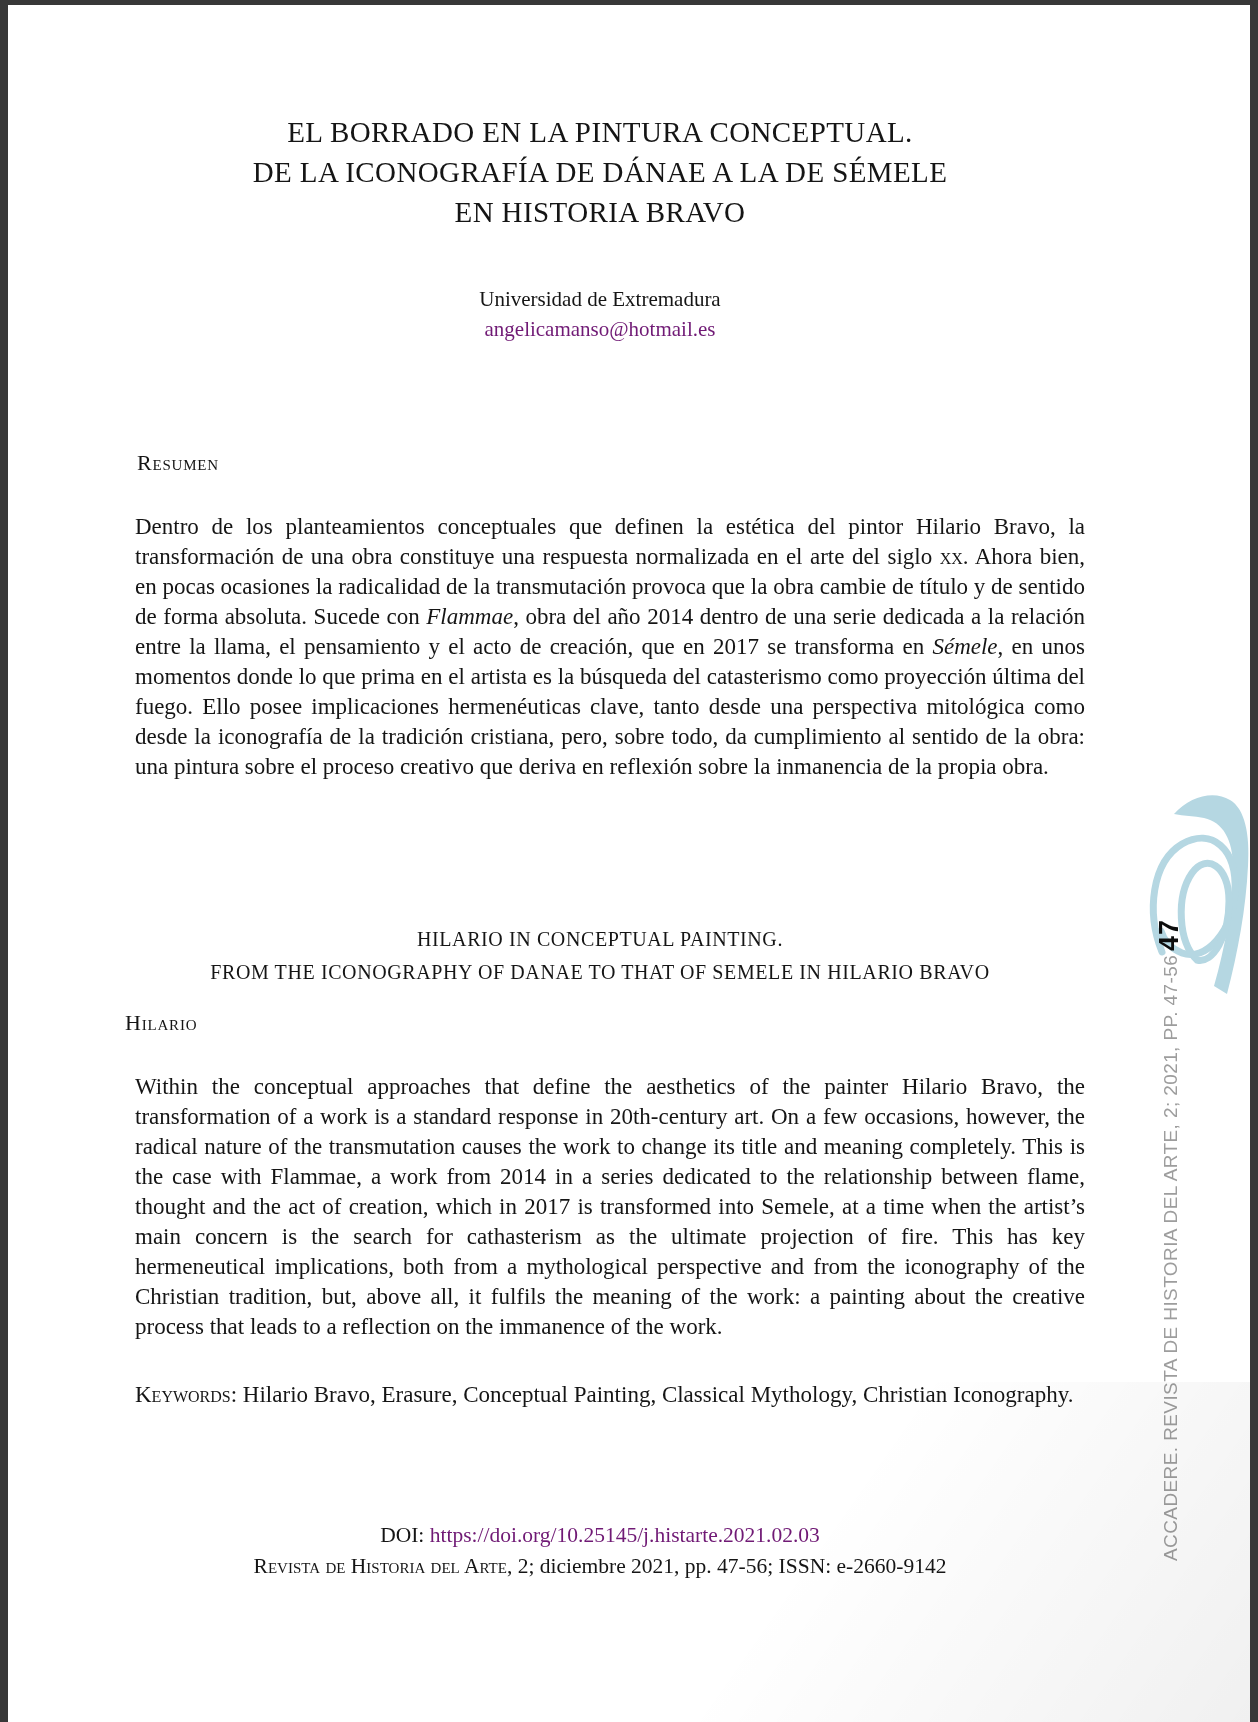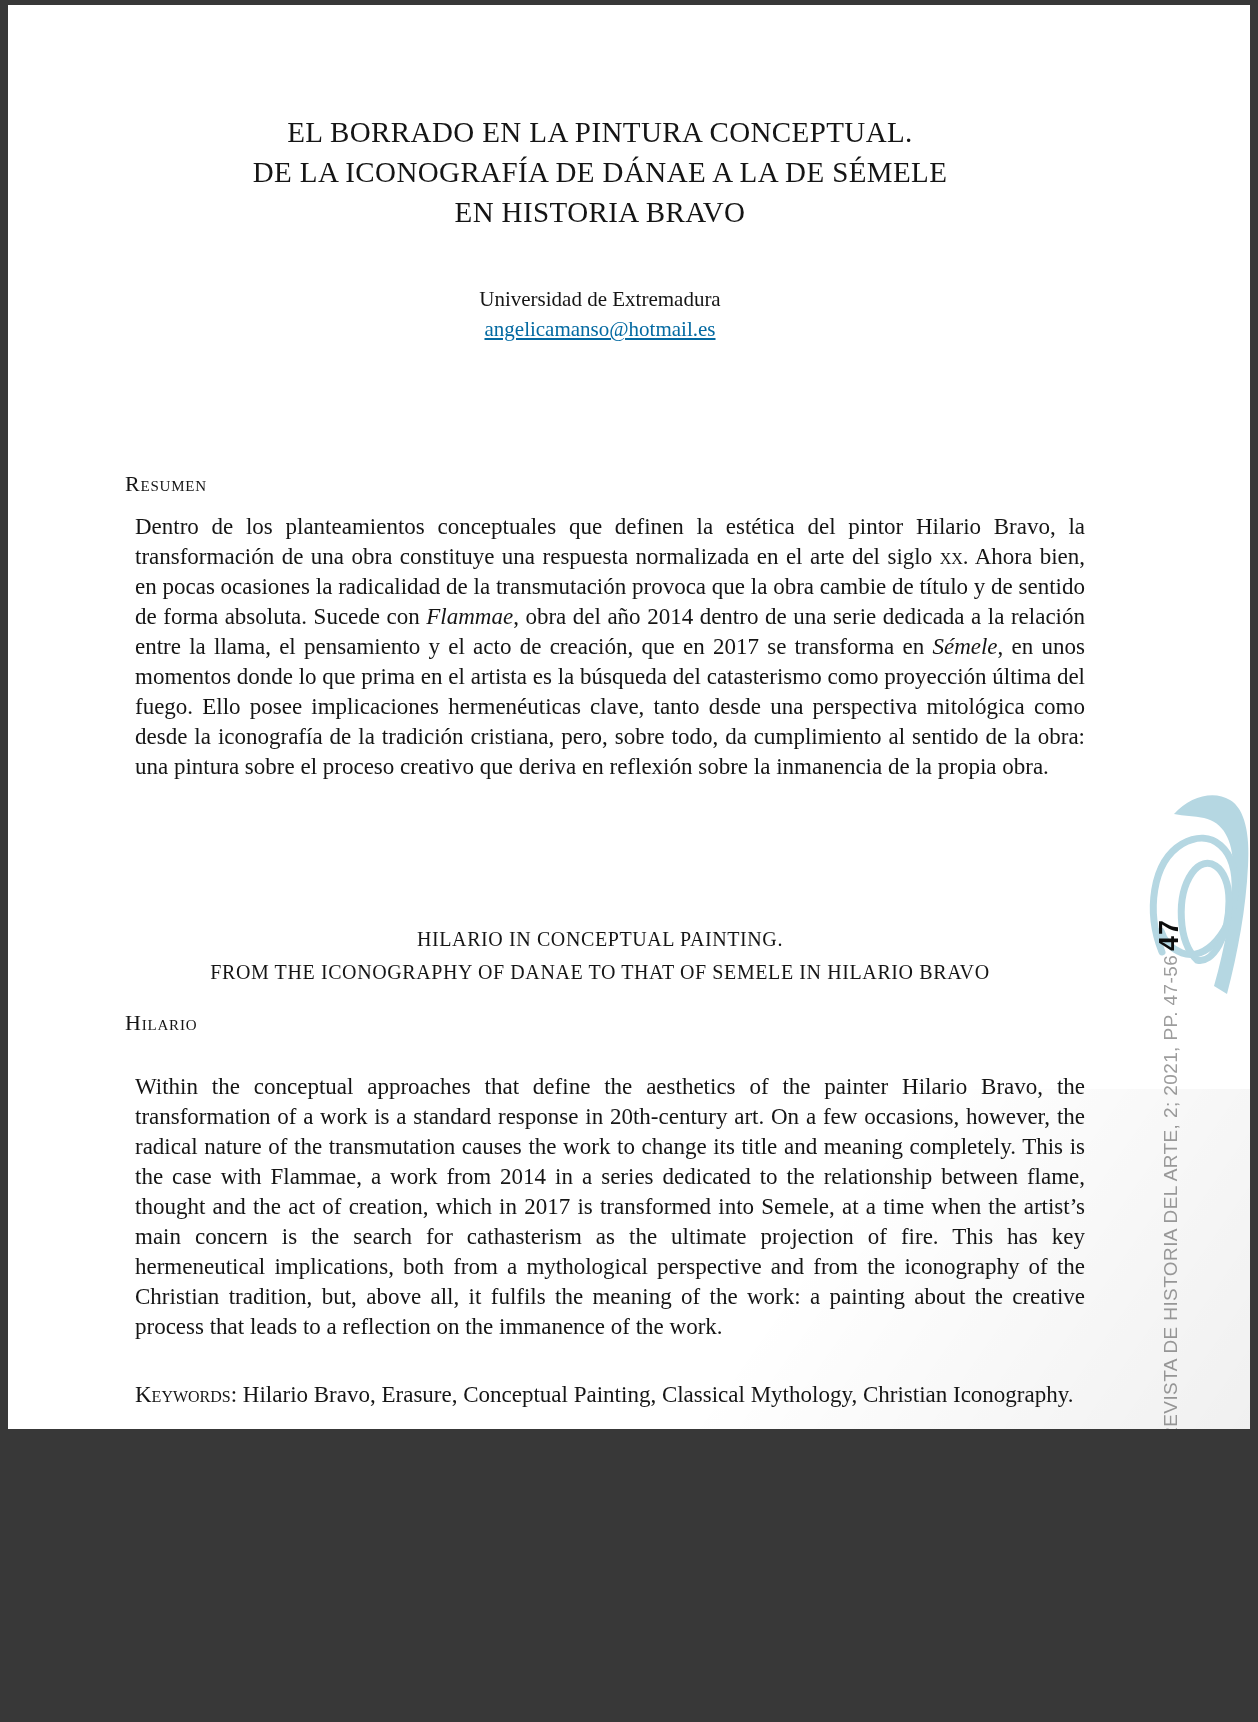--- a/index.html
+++ b/index.html
@@ -3,38 +3,38 @@
 <meta charset="utf-8">
 <style>
   html,body{margin:0;padding:0;}
   body{
     width:1258px;height:1722px;position:relative;
     background:#383838;
     font-family:"Liberation Serif","DejaVu Serif",serif;
     color:#151515;
   }
   .page{
-    position:absolute;left:8px;top:5px;width:1242px;height:1424px;
+    position:absolute;left:8px;top:5px;width:1242px;height:1717px;
     background:#ffffff;overflow:hidden;
   }
   .shade{
     position:absolute;right:0;bottom:0;width:680px;height:340px;
     background:linear-gradient(305deg, rgba(0,0,0,0.06) 0%, rgba(0,0,0,0) 62%);
     pointer-events:none;
   }
   .col{position:absolute;left:117px;width:950px;}
   .title-block{top:107px;text-align:center;font-size:29px;line-height:40px;letter-spacing:0.4px;}
   .tline{display:block;}
   .author-block{top:279px;text-align:center;}
   .author-name{font-size:26px;line-height:35px;}
   .author-affil{font-size:21px;line-height:30px;}
   .author-email-line{font-size:21px;line-height:30px;}
-  .link{color:#0369a1;text-decoration:underline;cursor:pointer;text-align:center;}
+  .link{color:#701a75;cursor:pointer;text-align:center;}
   .heading{font-size:22px;font-weight:400;font-variant:small-caps;letter-spacing:0.8px;margin:0;}
-  .resumen-head{top:466px;}
+  .resumen-head{top:445px;margin-left:12px;}
   .abstract-head{top:1005px;}
   .body-text{font-size:23px;line-height:30px;text-align:justify;margin:10px;}
   .resumen-body{top:497px;}
   .palabras{top:805px;}
   .en-title{top:918px;text-align:center;font-size:20px;line-height:33px;letter-spacing:0.6px;}
   .etline{display:block;}
   .abstract-body{top:1057px;}
   .keywords{top:1365px;}
   .footer{top:1515px;text-align:center;font-size:21.5px;line-height:31px;}
   .sc{font-variant:small-caps;}

